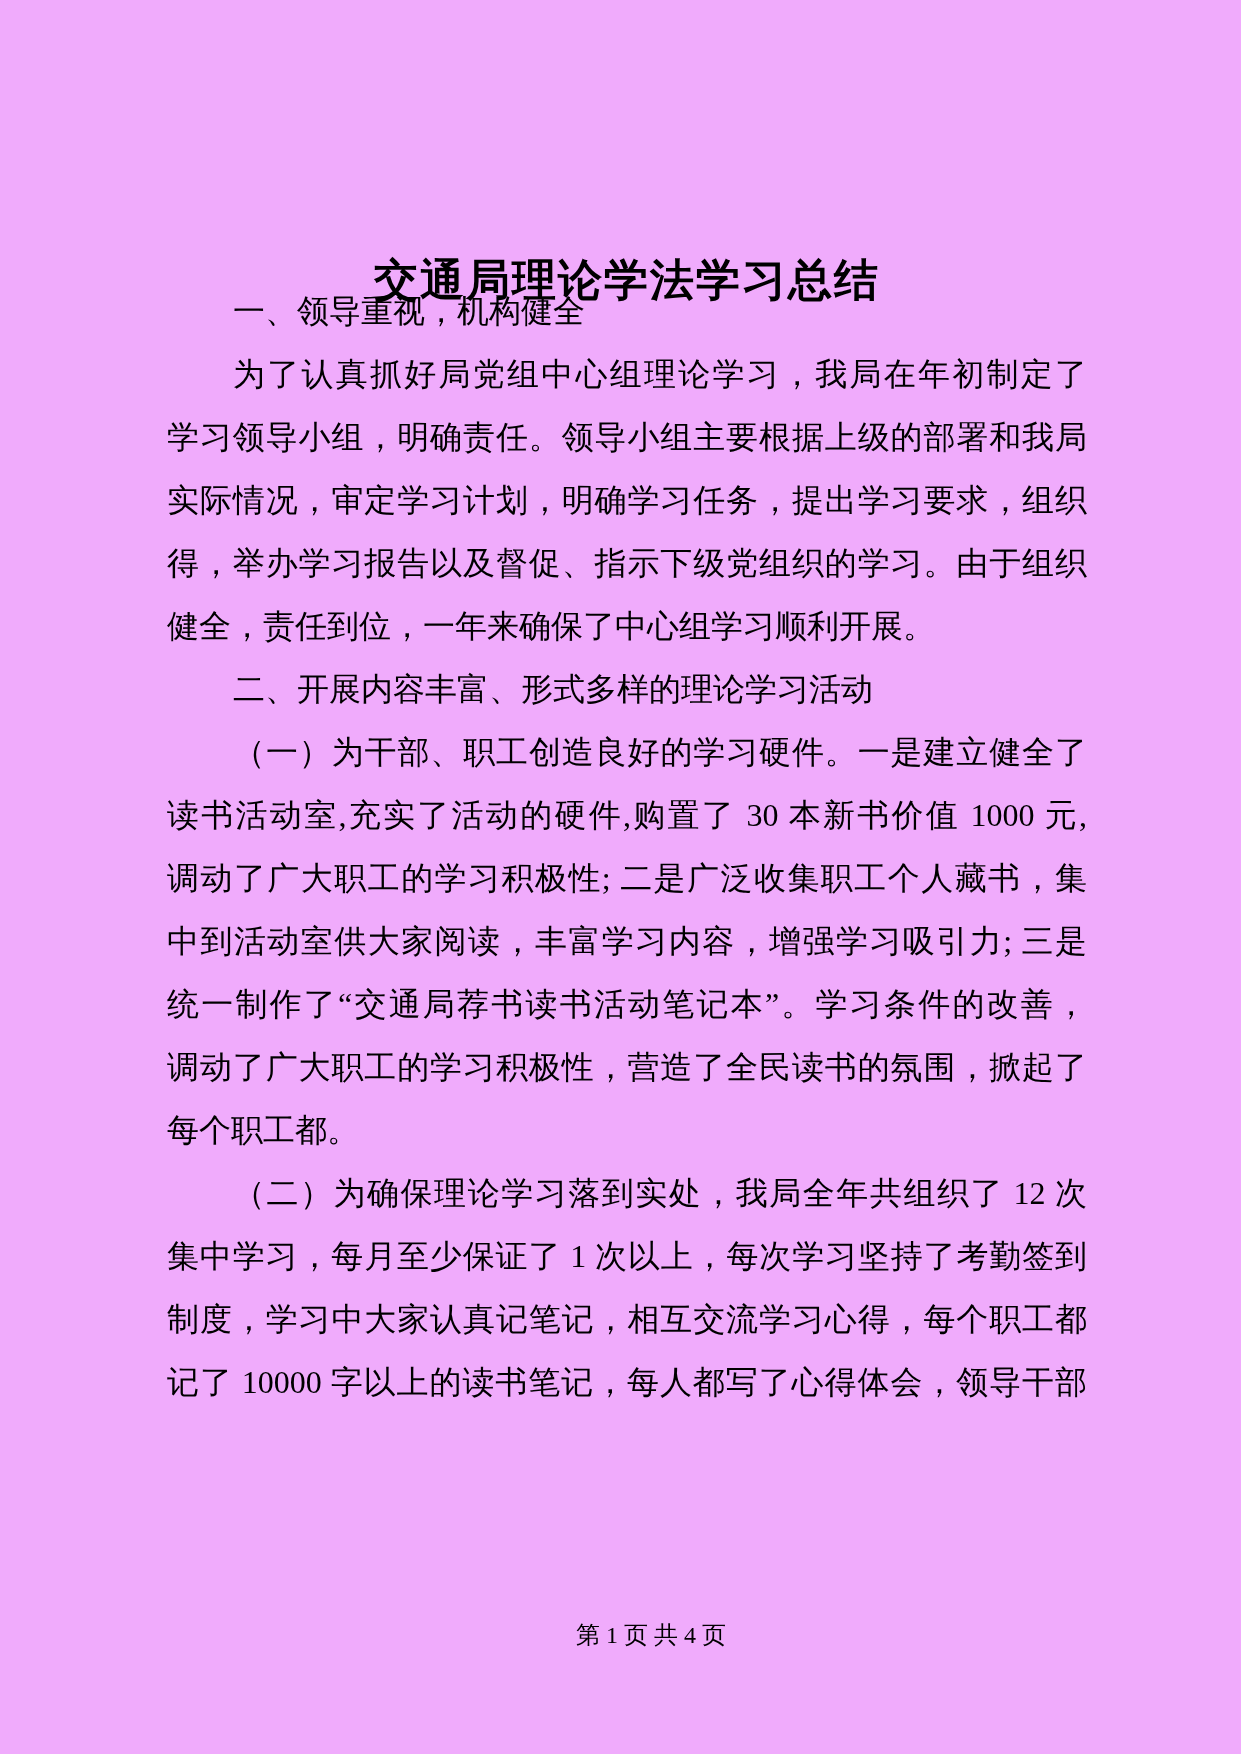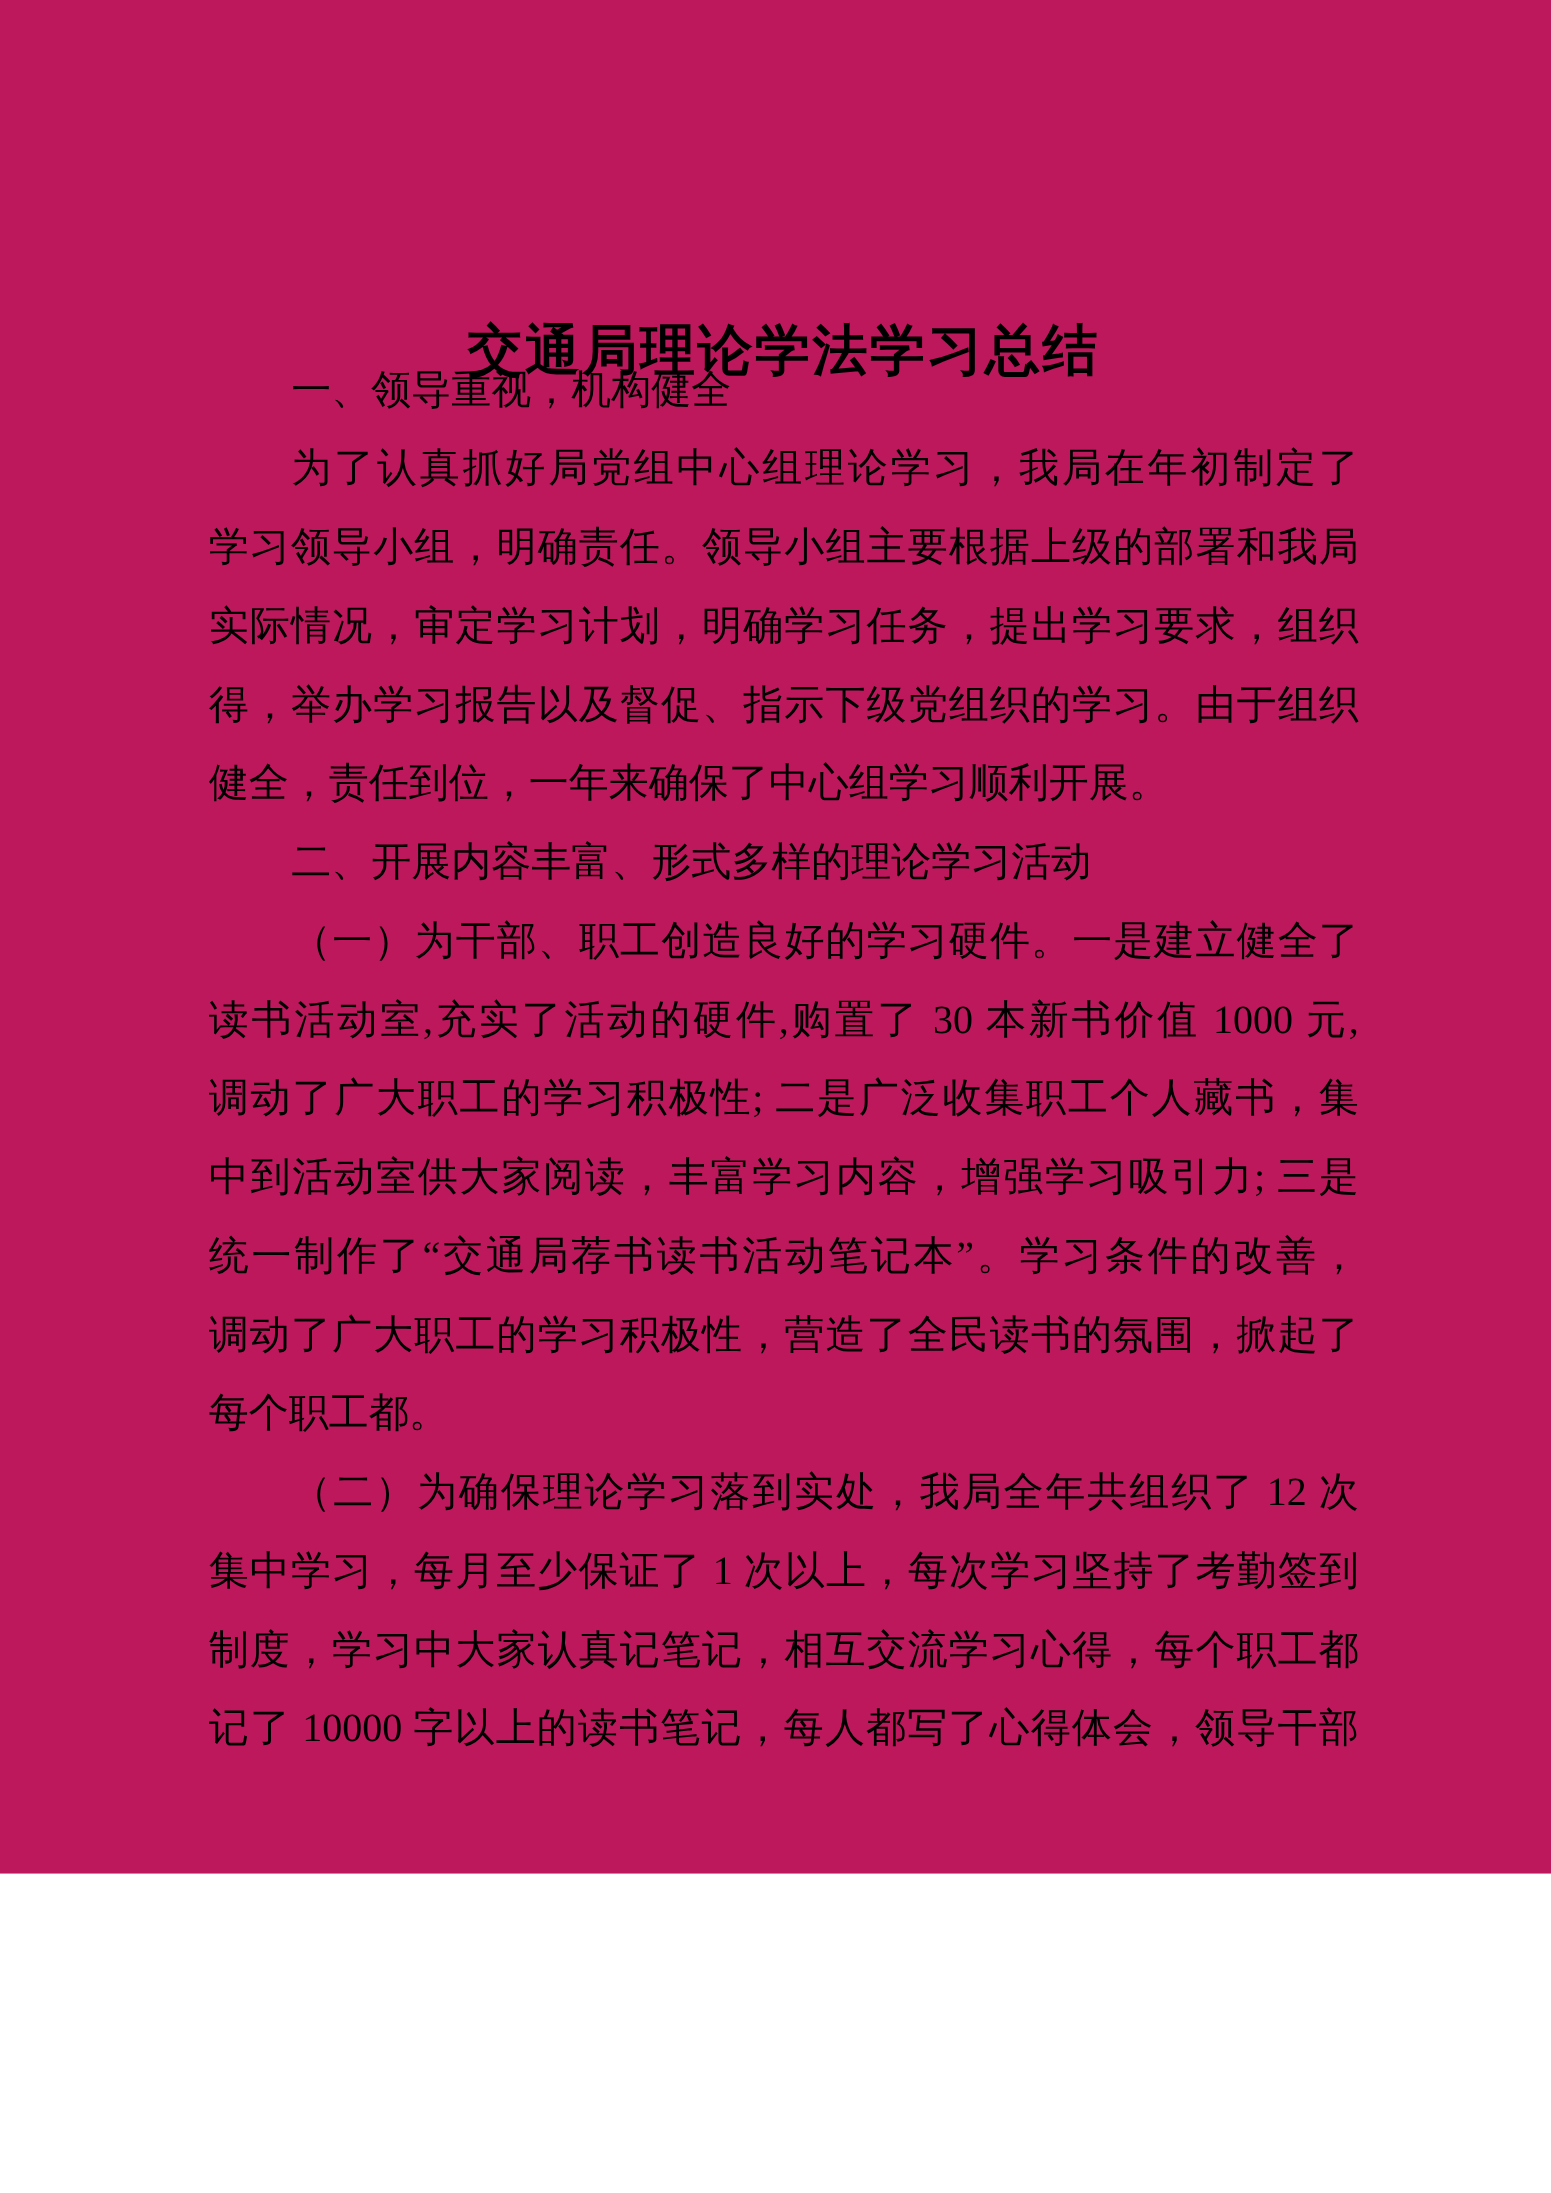--- a/index.html
+++ b/index.html
@@ -3,22 +3,22 @@
 <meta charset="utf-8">
 <style>
   html, body {
     margin: 0;
     padding: 0;
     background: #ffffff;
   }
   .page {
     position: relative;
     width: 1241px;
-    height: 1499px;
-    background: #be185d;
+    height: 1754px;
+    background: #f0abfc;
     overflow: hidden;
     font-family: "Liberation Serif", "DejaVu Serif", serif;
     color: #000000;
   }
   .doc-title {
     position: absolute;
     top: 226px;
     left: 167px;
     width: 920px;
     text-align: center;

